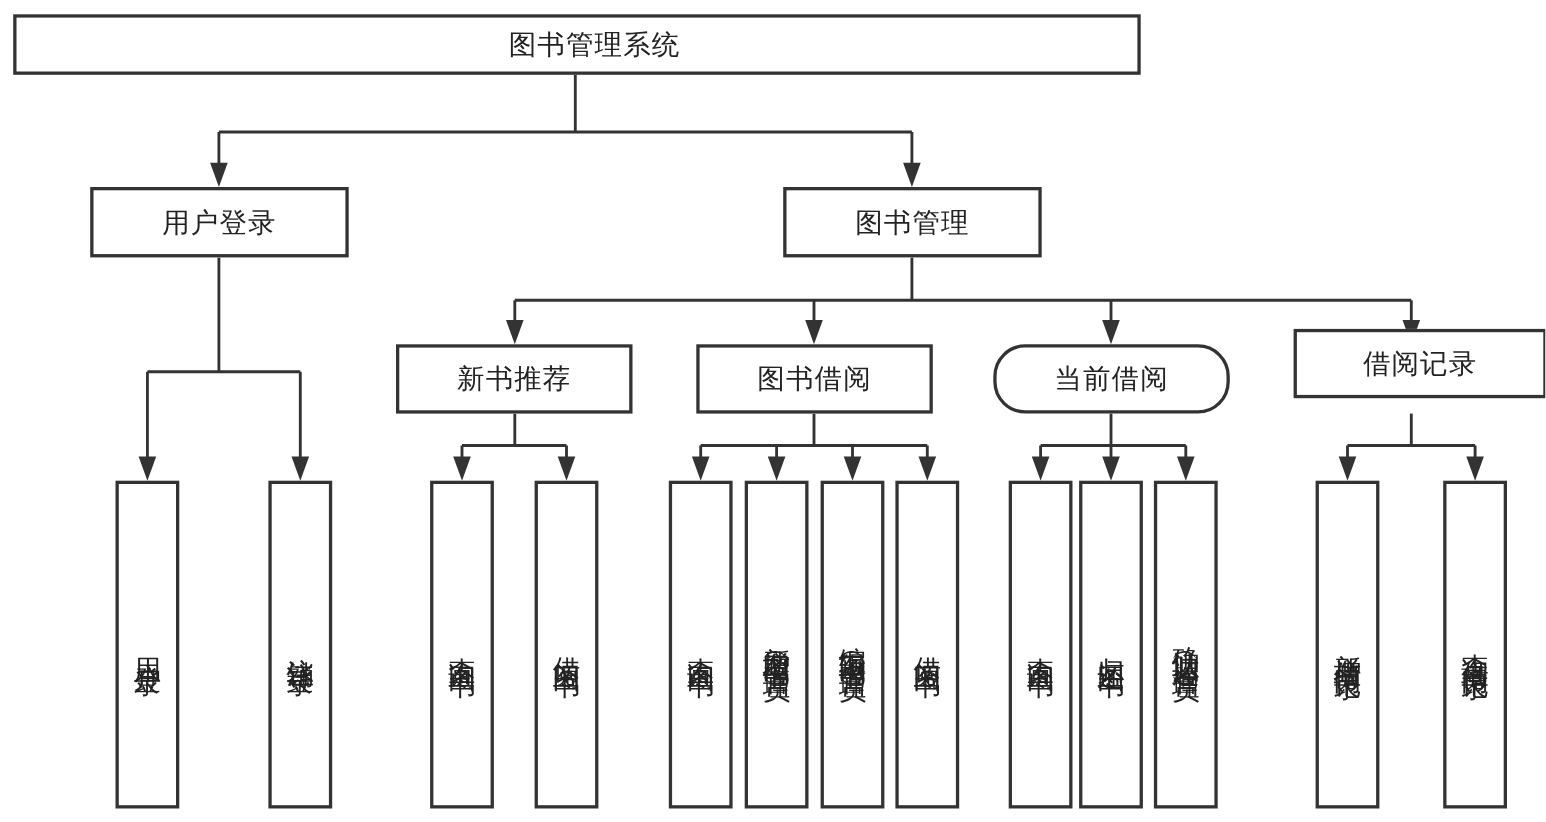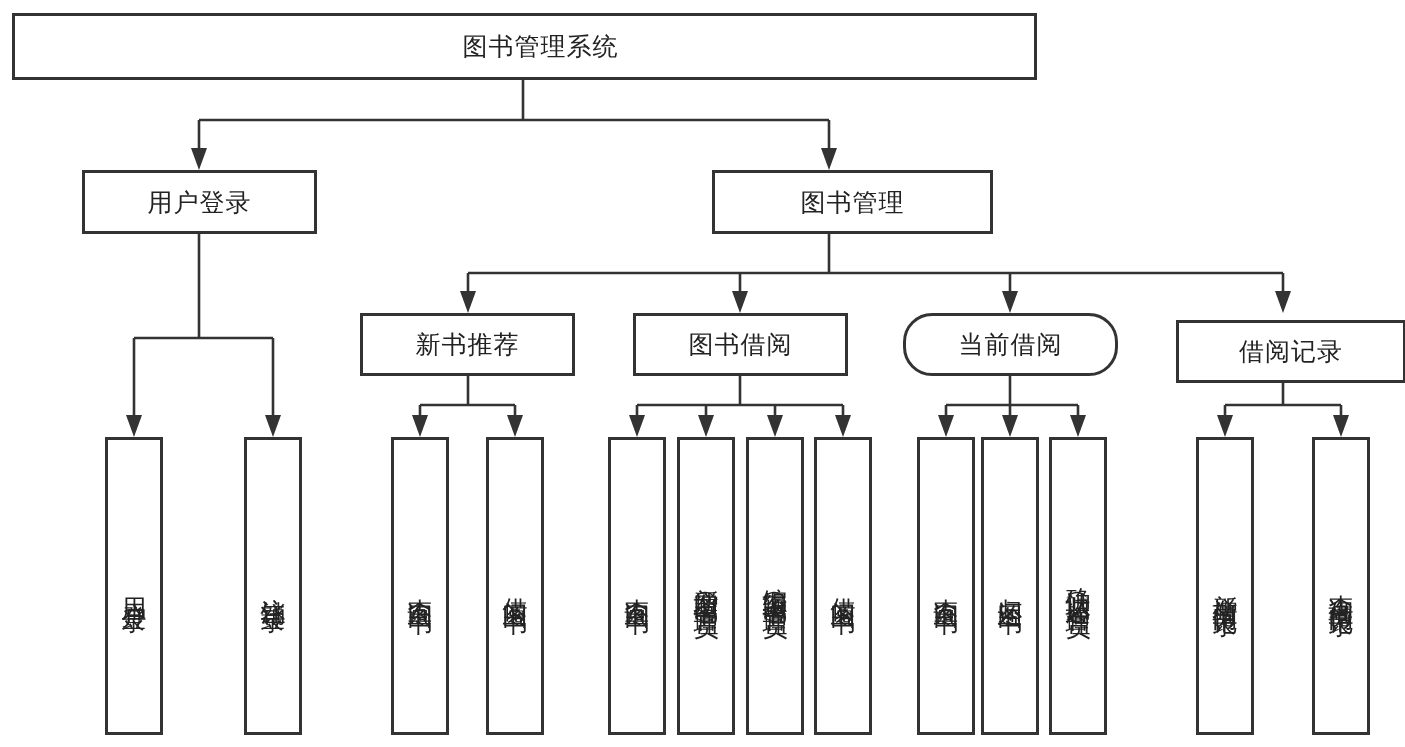--- a/index.html
+++ b/index.html
@@ -129,41 +129,41 @@
       <polygon points="767,415 783,415 775,437"></polygon>
       <polygon points="835,415 851,415 843,437"></polygon>
       <polygon points="938,415 954,415 946,437"></polygon>
       <polygon points="1002,415 1018,415 1010,437"></polygon>
       <polygon points="1070,415 1086,415 1078,437"></polygon>
       <polygon points="1217,415 1233,415 1225,437"></polygon>
       <polygon points="1333,415 1349,415 1341,437"></polygon>
     </g>
   </svg>
 
-  <div class="node root" style="left:12px; top:13px; width:1025px; height:67px;padding-left:32px;">
+  <div class="node root" style="left:12px; top:13px; width:1025px; height:55px;padding-left:32px;">
     <span>图书管理系统</span>
   </div>
 
   <div class="node" style="left:82px; top:170px; width:235px; height:64px;">
     <span>用户登录</span>
   </div>
-  <div class="node" style="left:712px; top:170px; width:281px; height:64px;">
+  <div class="node" style="left:712px; top:170px; width:235px; height:64px;">
     <span>图书管理</span>
   </div>
 
   <div class="node" style="left:633px; top:313px; width:215px; height:63px;">
     <span>图书借阅</span>
   </div>
   <div class="node" style="left:360px; top:313px; width:215px; height:63px;">
     <span>新书推荐</span>
   </div>
   <div class="node" style="left:903px; top:313px; width:215px; height:63px;border-radius:29px;">
     <span>当前借阅</span>
   </div>
-  <div class="node" style="left:1176px; top:320px; width:230px; height:63px;">
+  <div class="node" style="left:1176px; top:299px; width:230px; height:63px;">
     <span>借阅记录</span>
   </div>
 
   <div class="leaf" style="left:105px;">
     <span>用户登录</span>
   </div>
   <div class="leaf" style="left:244px;">
     <span>注销登录</span>
   </div>
   <div class="leaf" style="left:391px;">

